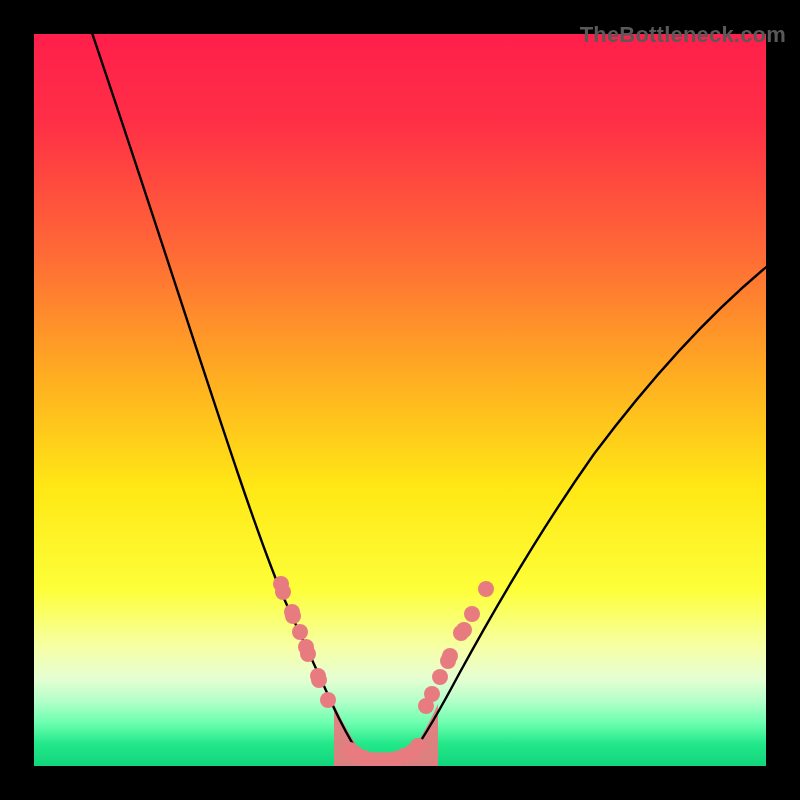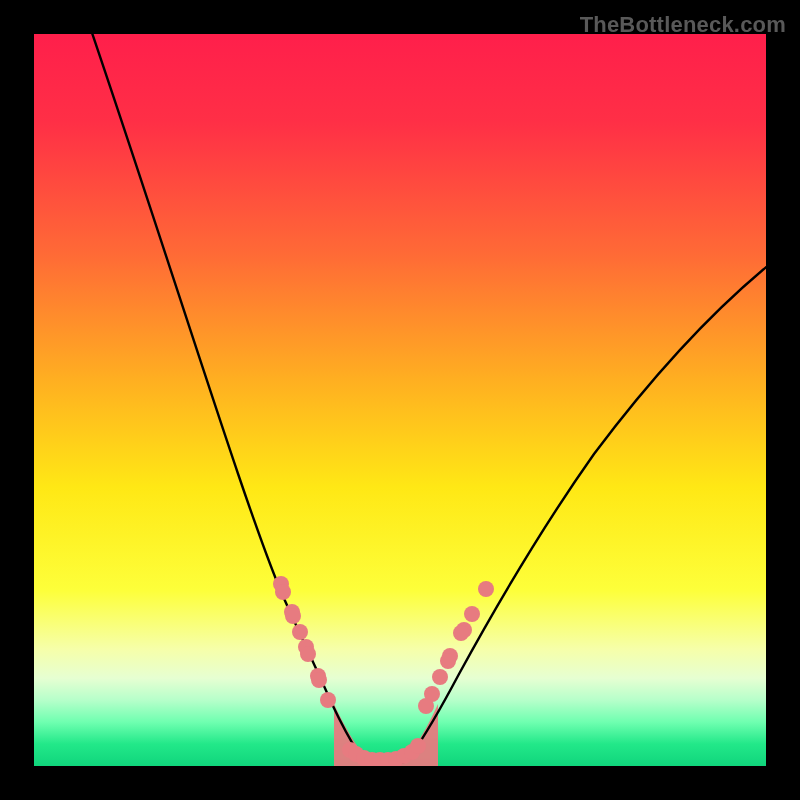--- a/index.html
+++ b/index.html
@@ -12,21 +12,21 @@
     font-family: Arial, Helvetica, sans-serif;
   }
   .frame {
     position: relative;
     width: 800px;
     height: 800px;
     background: #000;
   }
   .watermark {
     position: absolute;
-    top: 12px;
+    top: 22px;
     right: 14px;
     color: #595959;
     font-size: 22px;
     font-weight: 600;
     letter-spacing: 0.2px;
     z-index: 10;
   }
   .plot-area {
     position: absolute;
     left: 34px;

